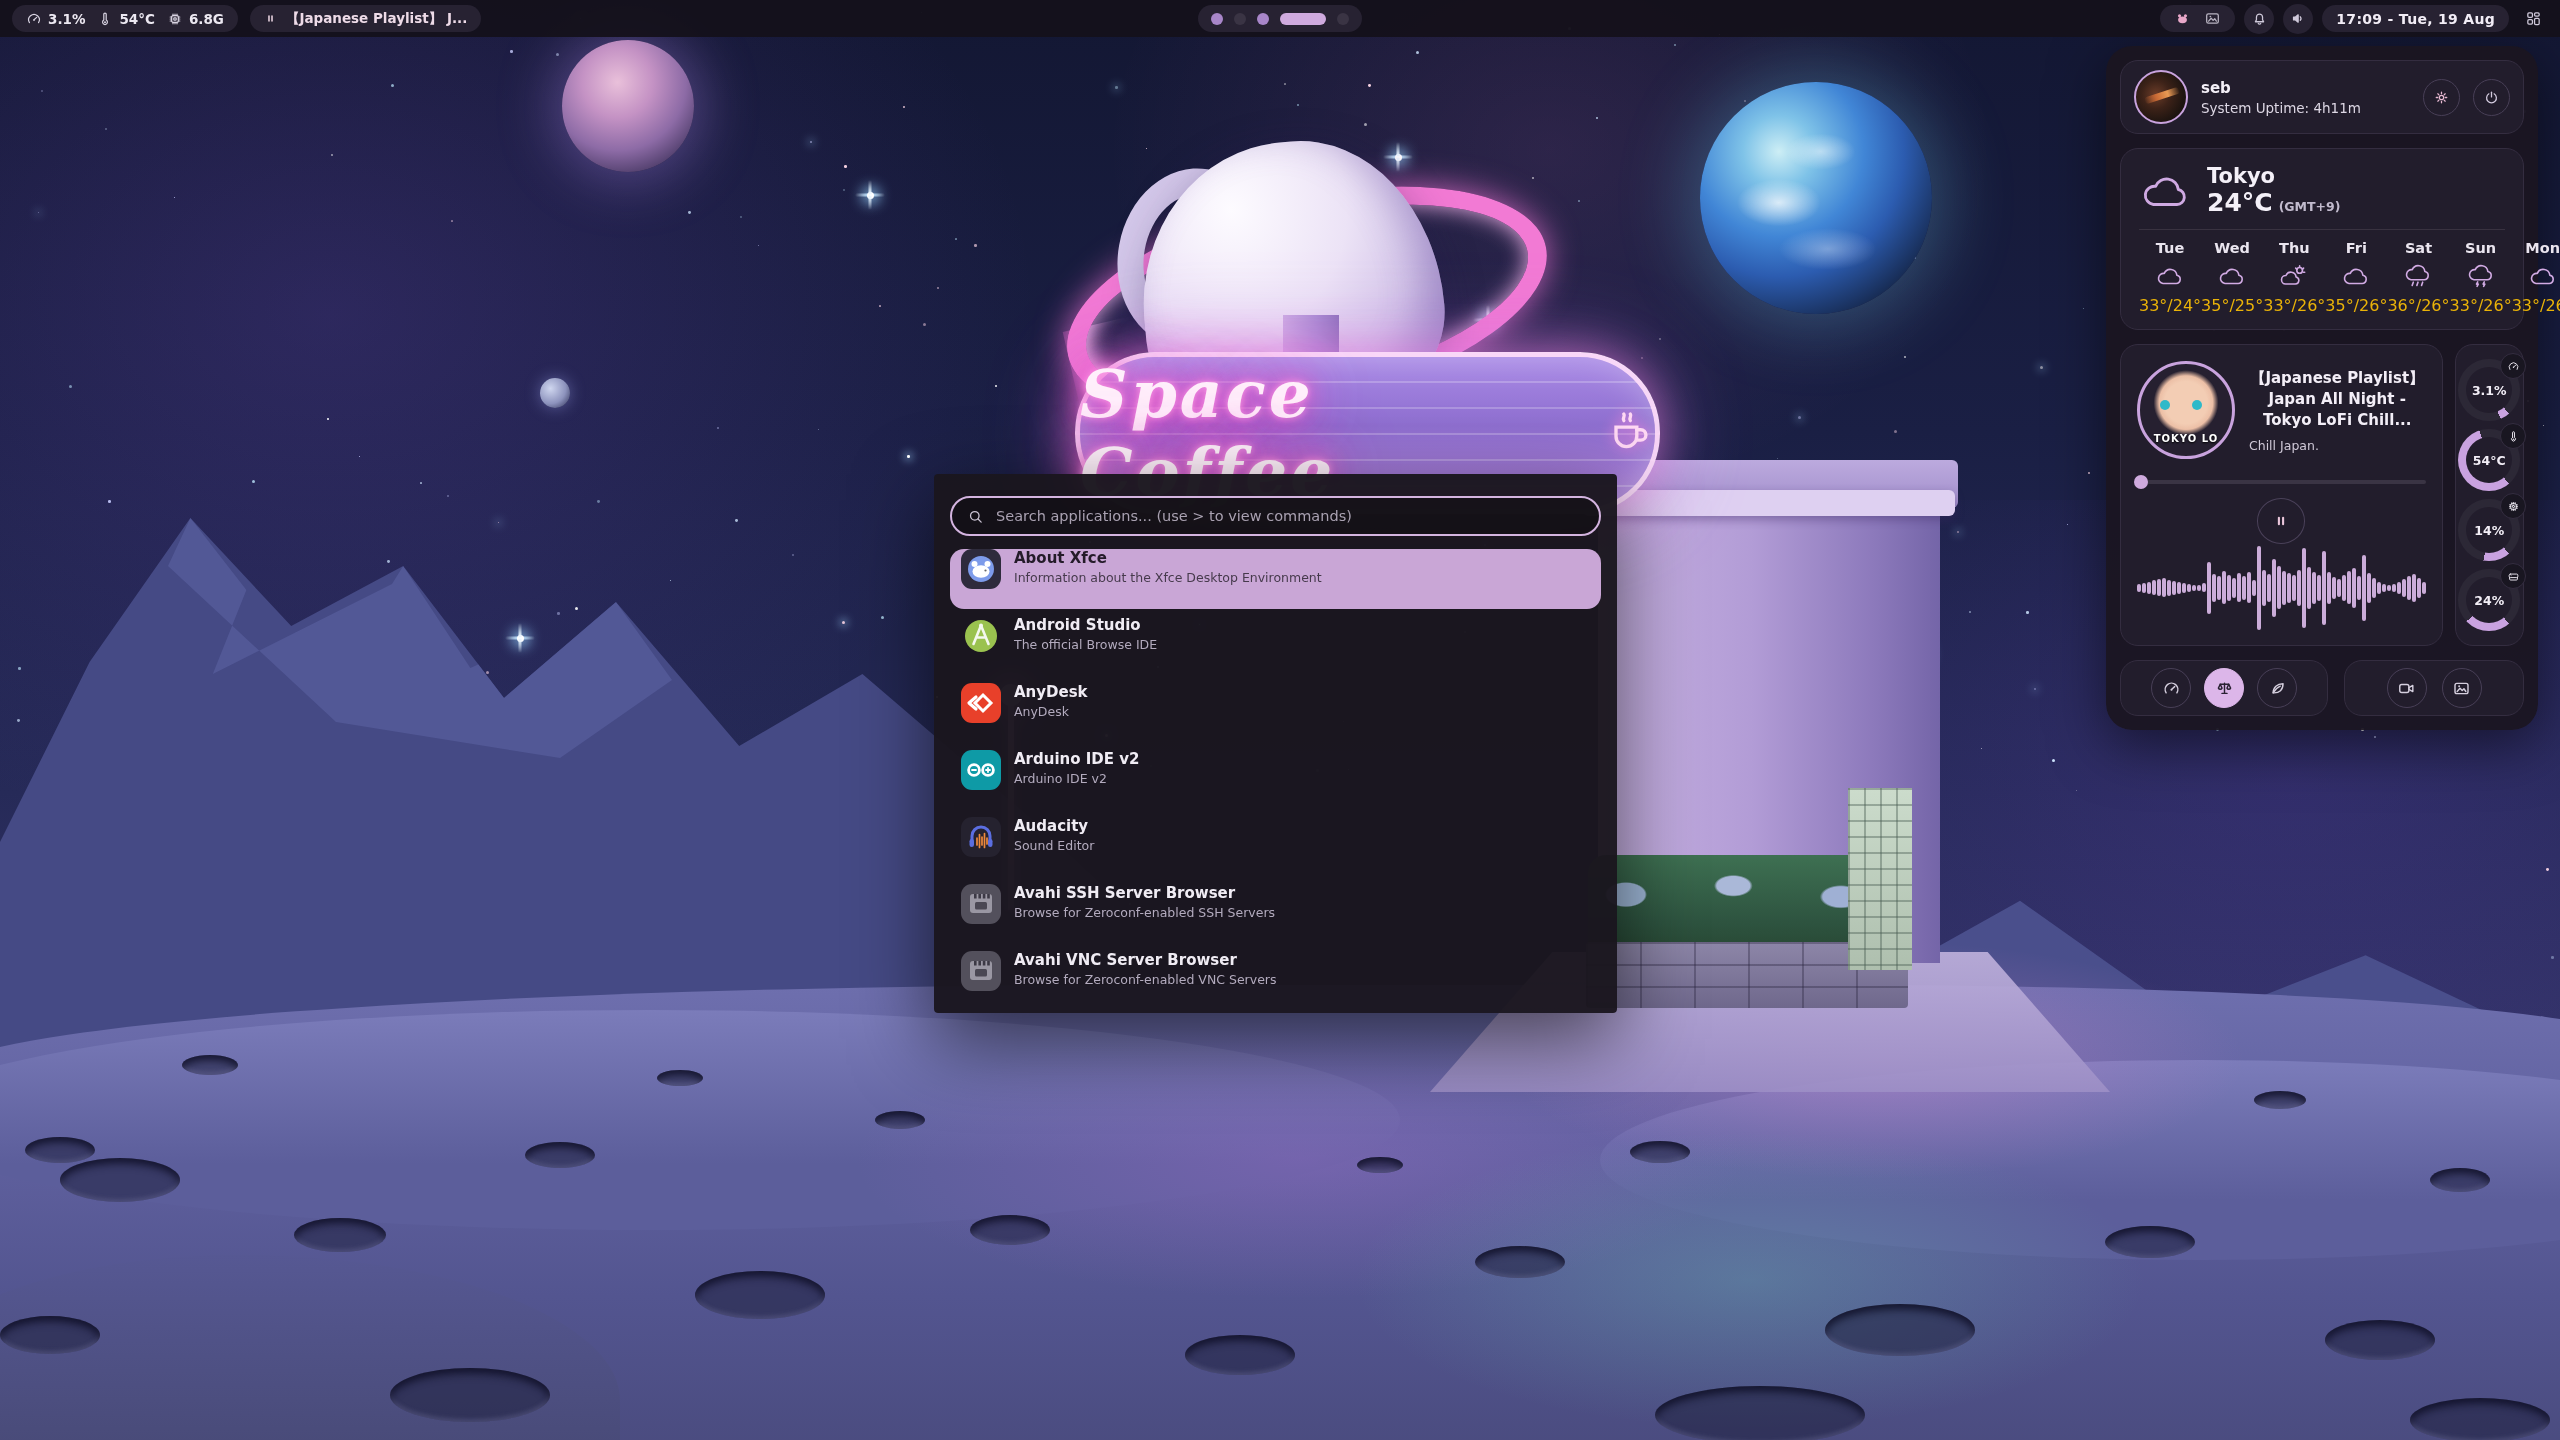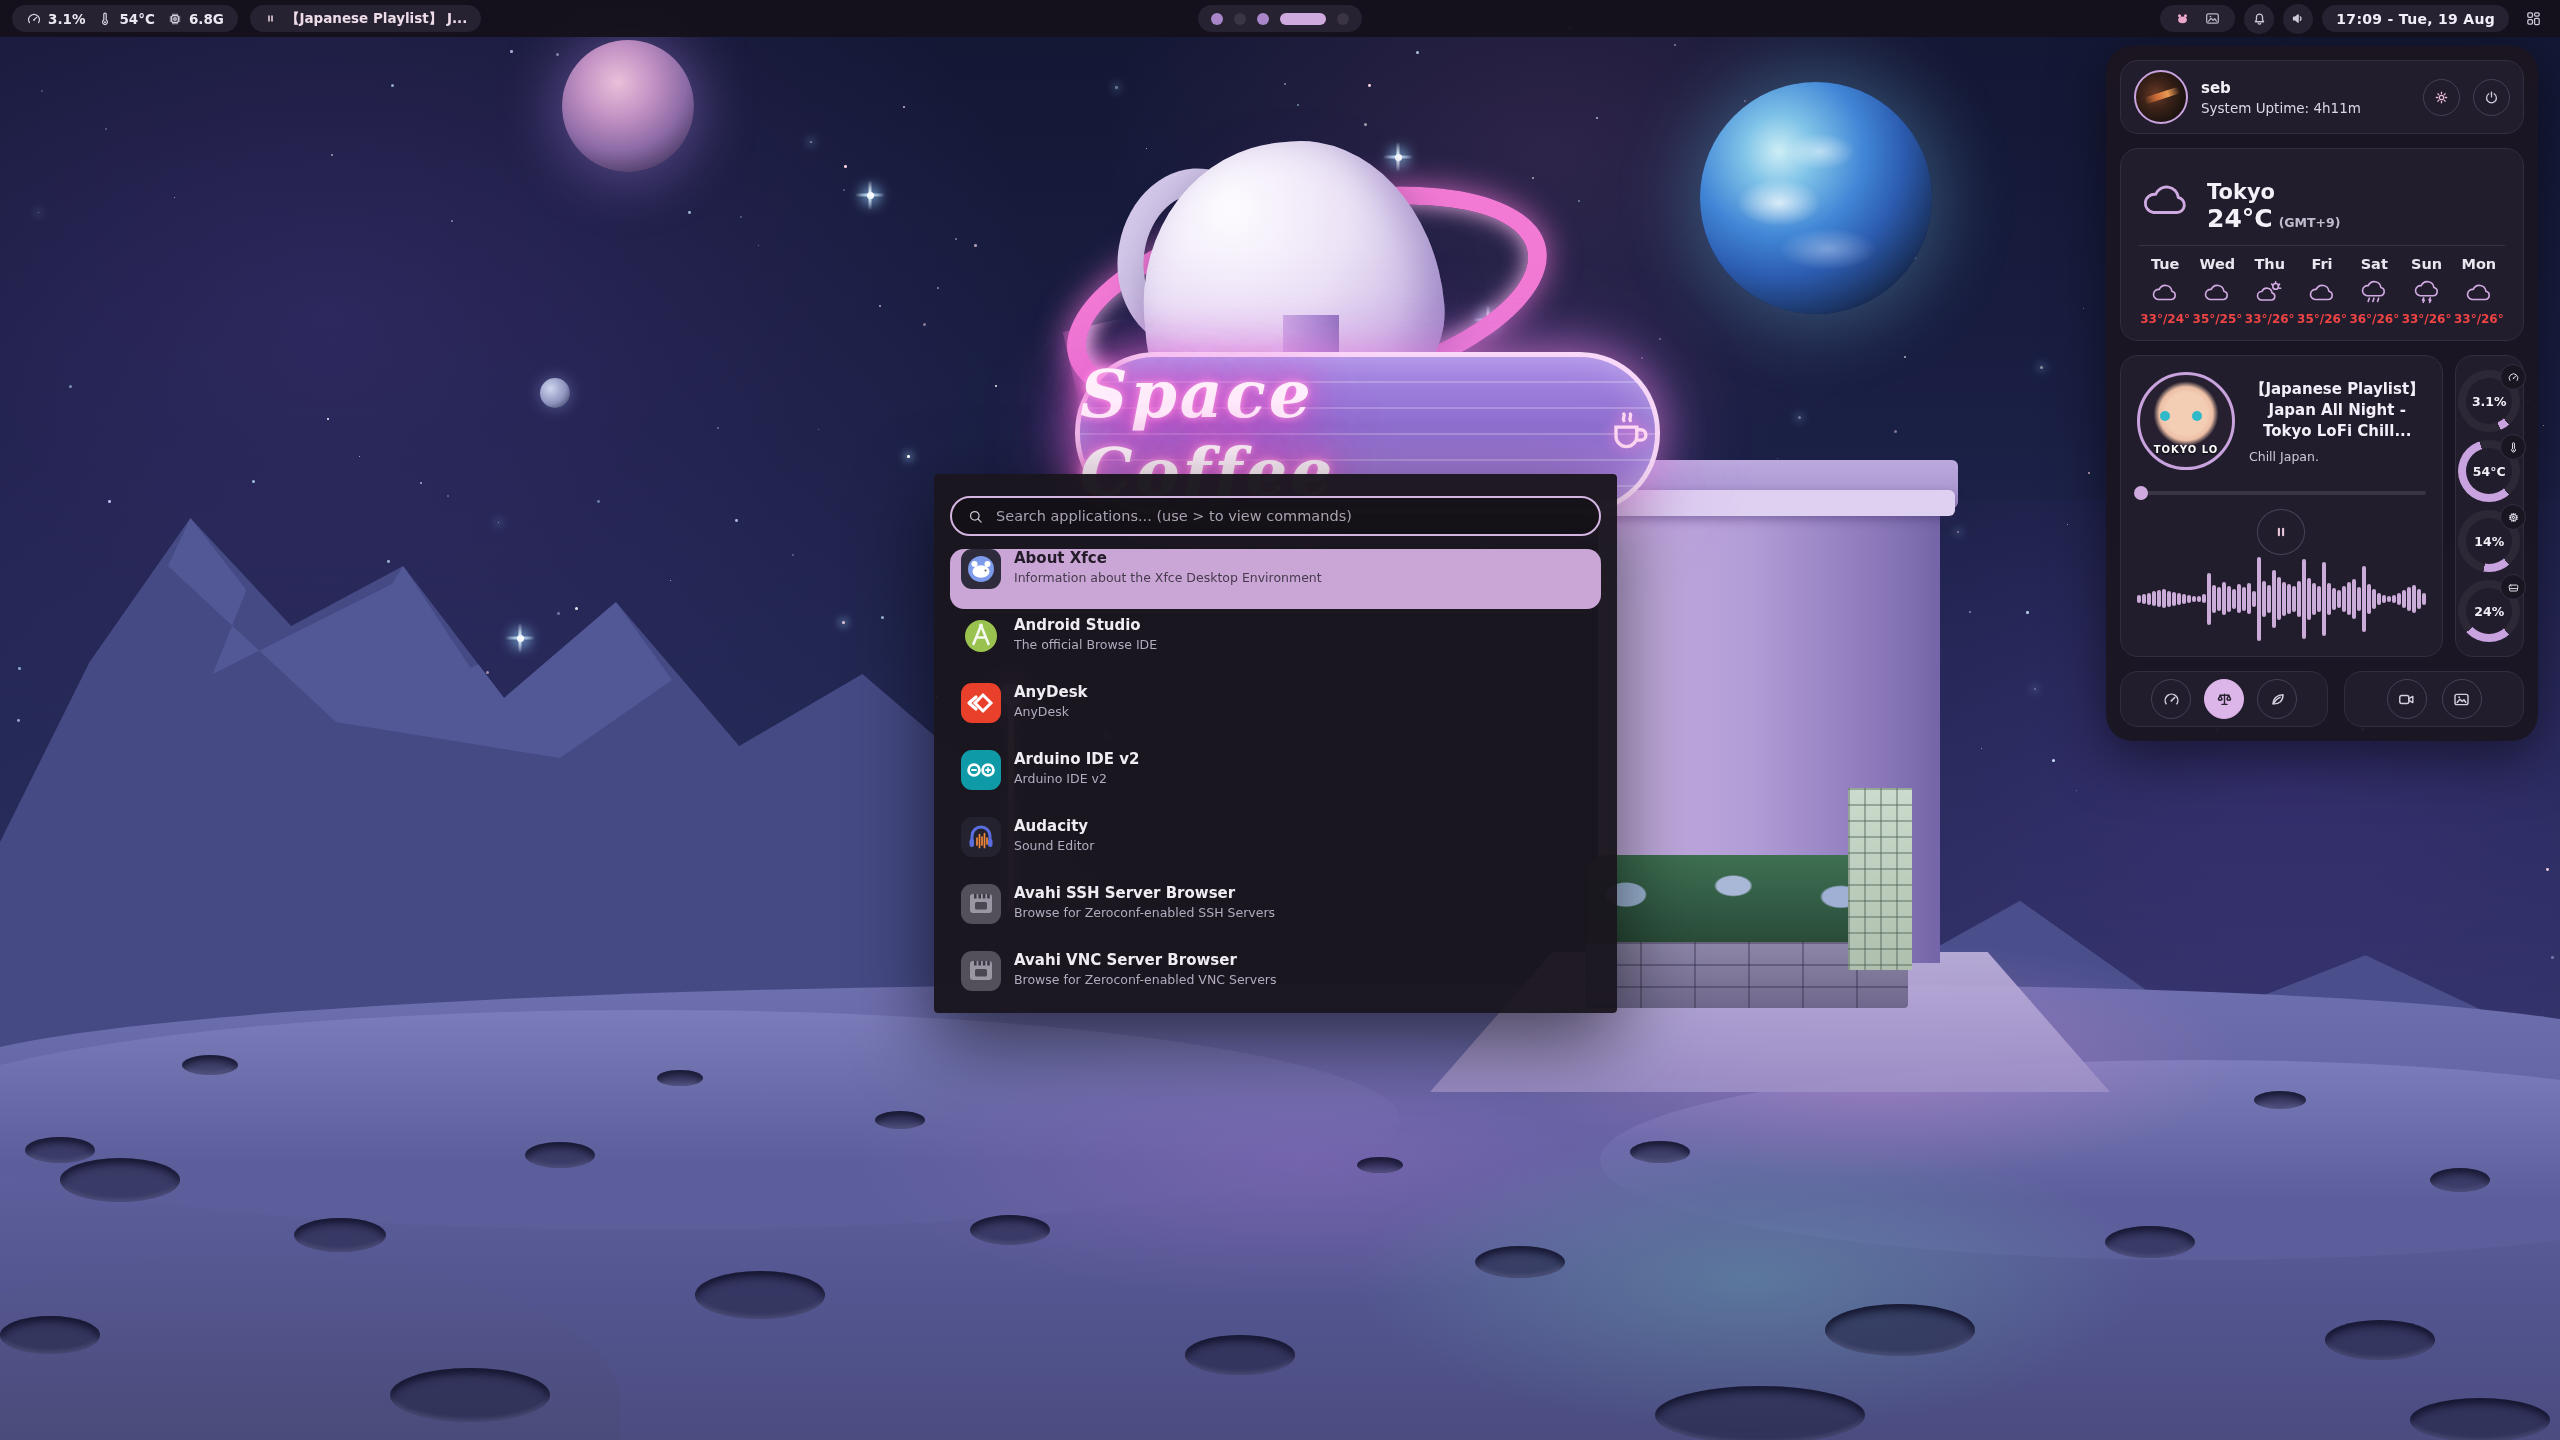--- a/index.html
+++ b/index.html
@@ -174,29 +174,29 @@
     background:linear-gradient(90deg,transparent,#c96a35,#e89a54,transparent);transform:rotate(-18deg);}
   .user-name{font-size:15px;font-weight:700;color:#f3eff7;}
   .user-uptime{font-size:13.5px;color:#ddd7e4;margin-top:3px;}
   .round-btn{width:35px;height:35px;border-radius:50%;border:1.5px solid #483f57;display:flex;align-items:center;
     justify-content:center;background:transparent;}
   .round-btn .ic{width:17px;height:17px;}
 
   .weather-card{padding:16px 18px 14px;}
   .weather-head{display:flex;align-items:center;gap:14px;}
   .weather-head .ic{width:54px;height:44px;color:#cfa9e2;}
-  .weather-city{font-size:21px;font-weight:700;color:#f4f0f8;line-height:1.1;margin-top:16px;}
+  .weather-city{font-size:21px;font-weight:700;color:#f4f0f8;line-height:1.1;}
   .weather-temp{font-size:25px;font-weight:800;color:#f4f0f8;}
   .weather-tz{font-size:12.5px;font-weight:600;color:#c2bbce;margin-left:6px;}
   .weather-div{height:1px;background:#393240;margin:12px 0 10px;}
   .forecast{display:flex;}
   .day{flex:1;display:flex;flex-direction:column;align-items:center;gap:7px;}
   .day-name{font-size:14.5px;font-weight:700;color:#eae5ef;}
   .day .ic{width:30px;height:26px;color:#d2abe4;}
-  .day-temps{font-size:12px;font-weight:700;color:#ef4444;}
+  .day-temps{font-size:16px;font-weight:400;color:#eab308;}
 
   .mid-row{display:flex;gap:12px;height:302px;}
   .player-card{flex:1;padding:16px 16px 14px;display:flex;flex-direction:column;}
   .player-top{display:flex;gap:14px;align-items:center;}
   .art{width:92px;height:92px;border-radius:50%;border:3px solid #c9a3de;position:relative;overflow:hidden;flex:0 0 92px;
     background:radial-gradient(circle at 50% 42%,#f3cdb4 0 30%,#ecbfa6 38%,#262030 46%),
                linear-gradient(180deg,#8d8f9a 0 16%,#cf4452 16% 27%,#262030 27%);}
   .art::before{content:"";position:absolute;left:20px;top:36px;width:10px;height:10px;border-radius:50%;
     background:#2fb9c9;box-shadow:32px 0 0 #2fb9c9;}
   .art-text{position:absolute;left:0;right:0;bottom:12px;text-align:center;font-size:10px;font-weight:800;

